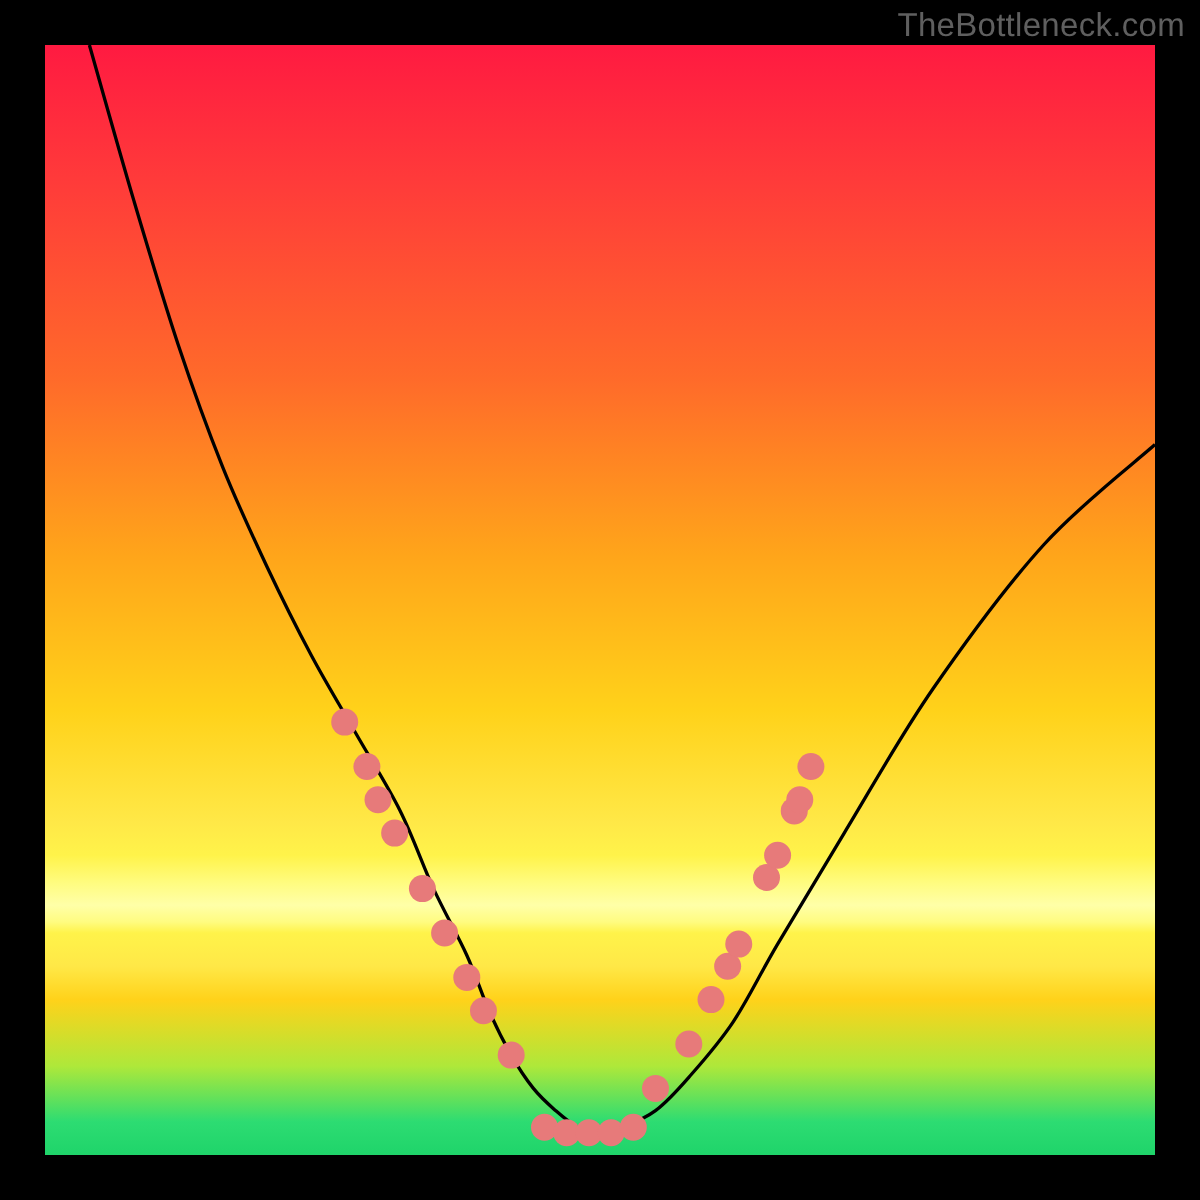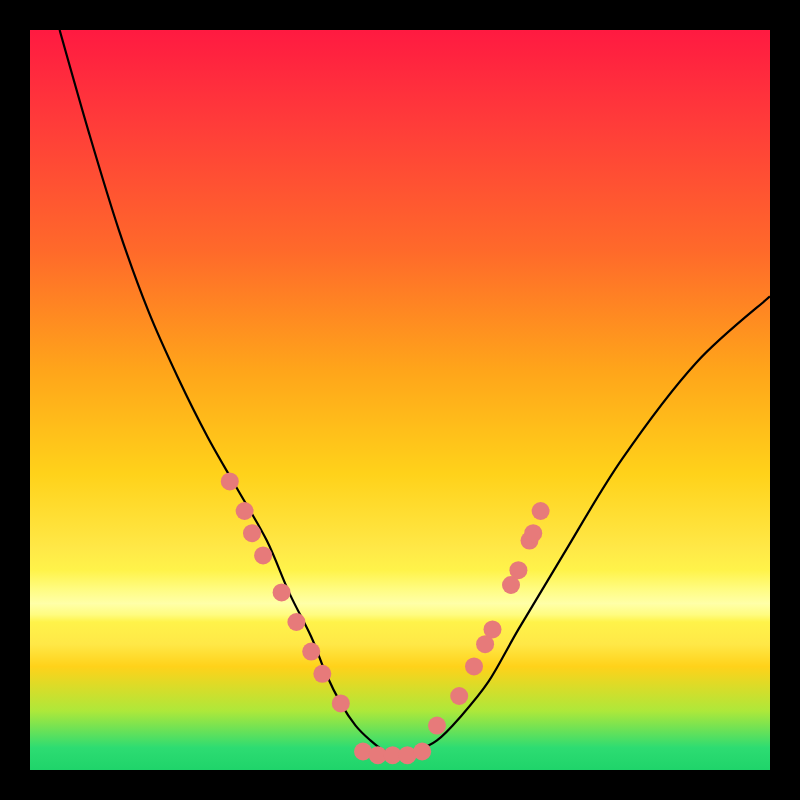--- a/index.html
+++ b/index.html
@@ -92,13 +92,14 @@
           <circle cx="455.10" cy="614.20" r="9" fill="#e77a7a"></circle>
           <circle cx="462.50" cy="599.40" r="9" fill="#e77a7a"></circle>
           <circle cx="481.00" cy="555.00" r="9" fill="#e77a7a"></circle>
           <circle cx="488.40" cy="540.20" r="9" fill="#e77a7a"></circle>
           <circle cx="499.50" cy="510.60" r="9" fill="#e77a7a"></circle>
           <circle cx="503.20" cy="503.20" r="9" fill="#e77a7a"></circle>
           <circle cx="510.60" cy="481.00" r="9" fill="#e77a7a"></circle>
         </g>
     </svg>
   </div>
+  <div class="watermark">TheBottleneck.com</div>
 </div>
 
 </body></html>

